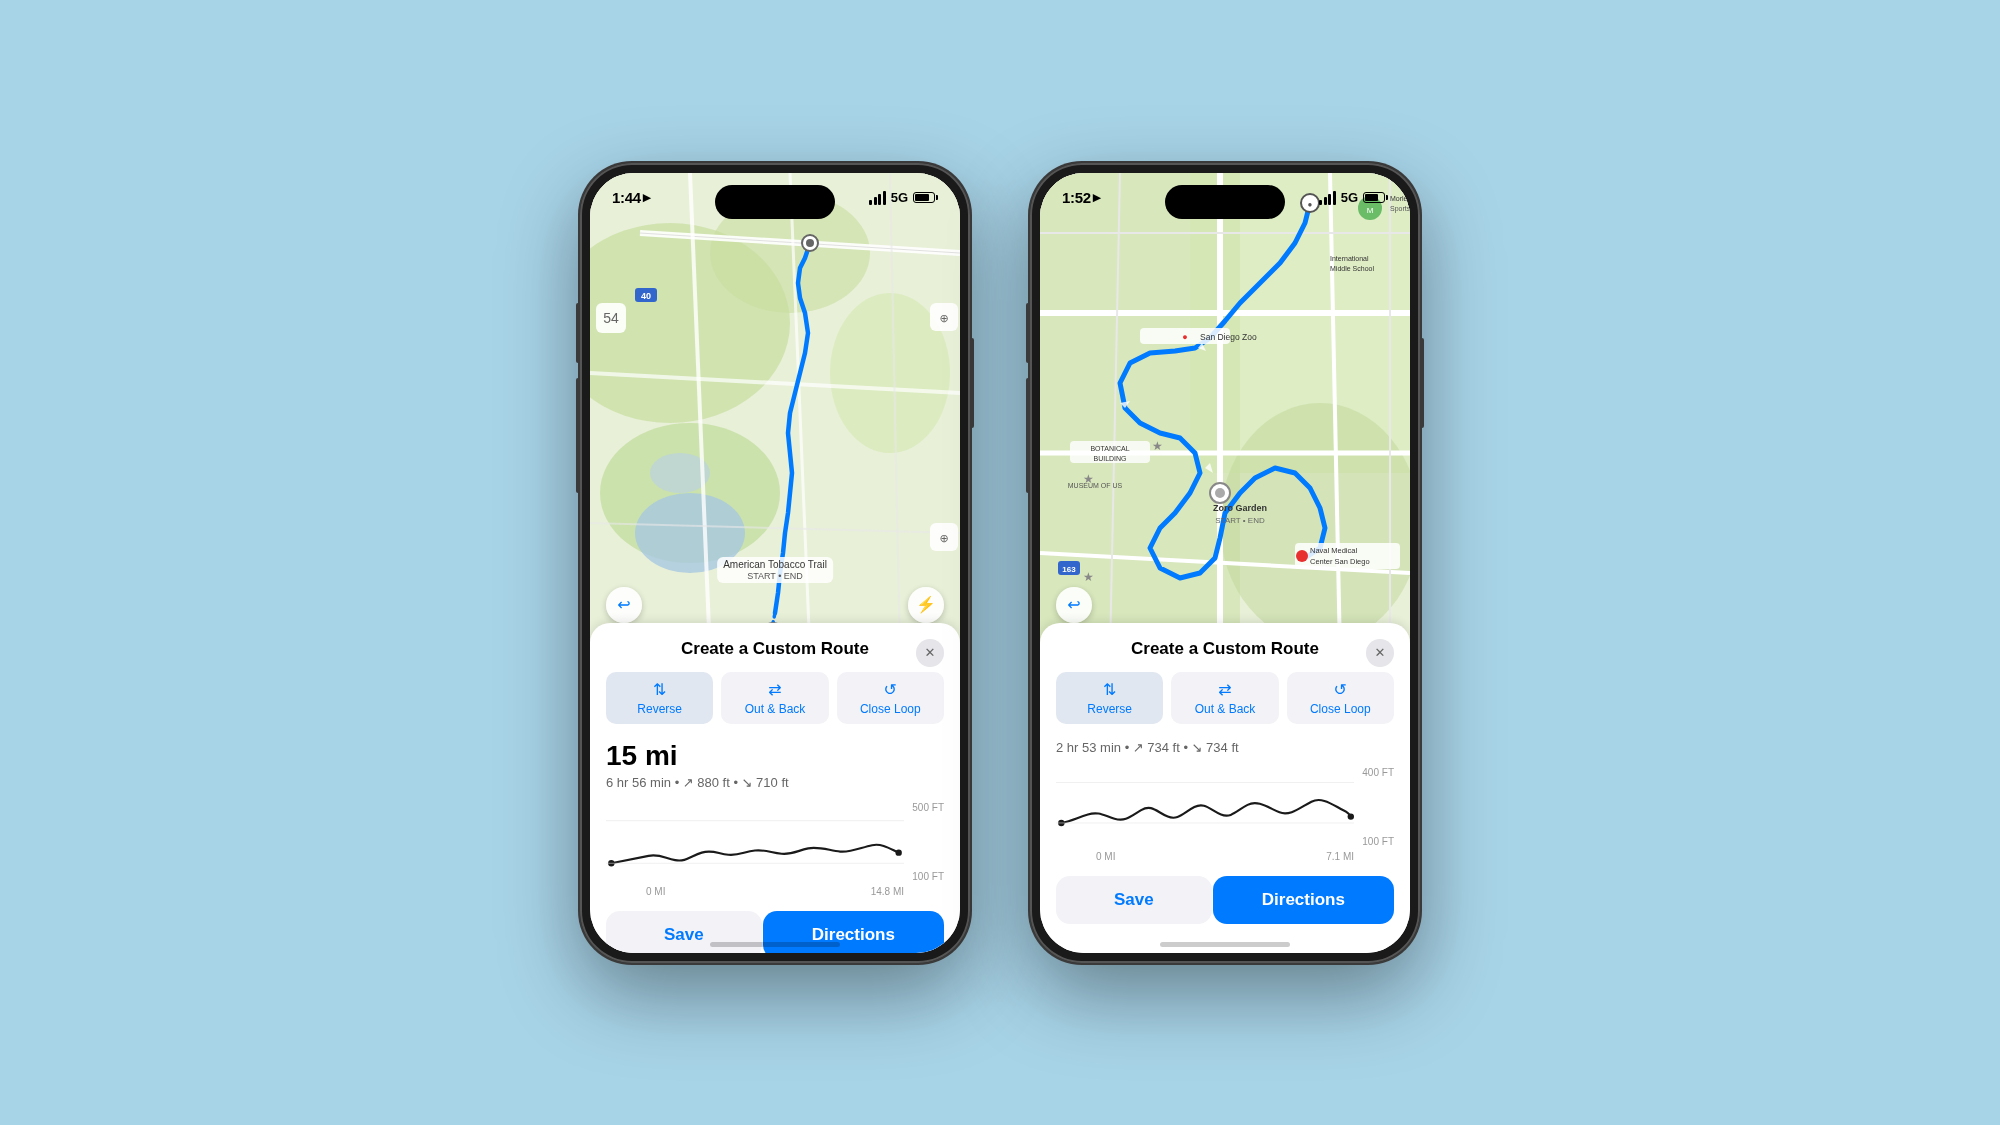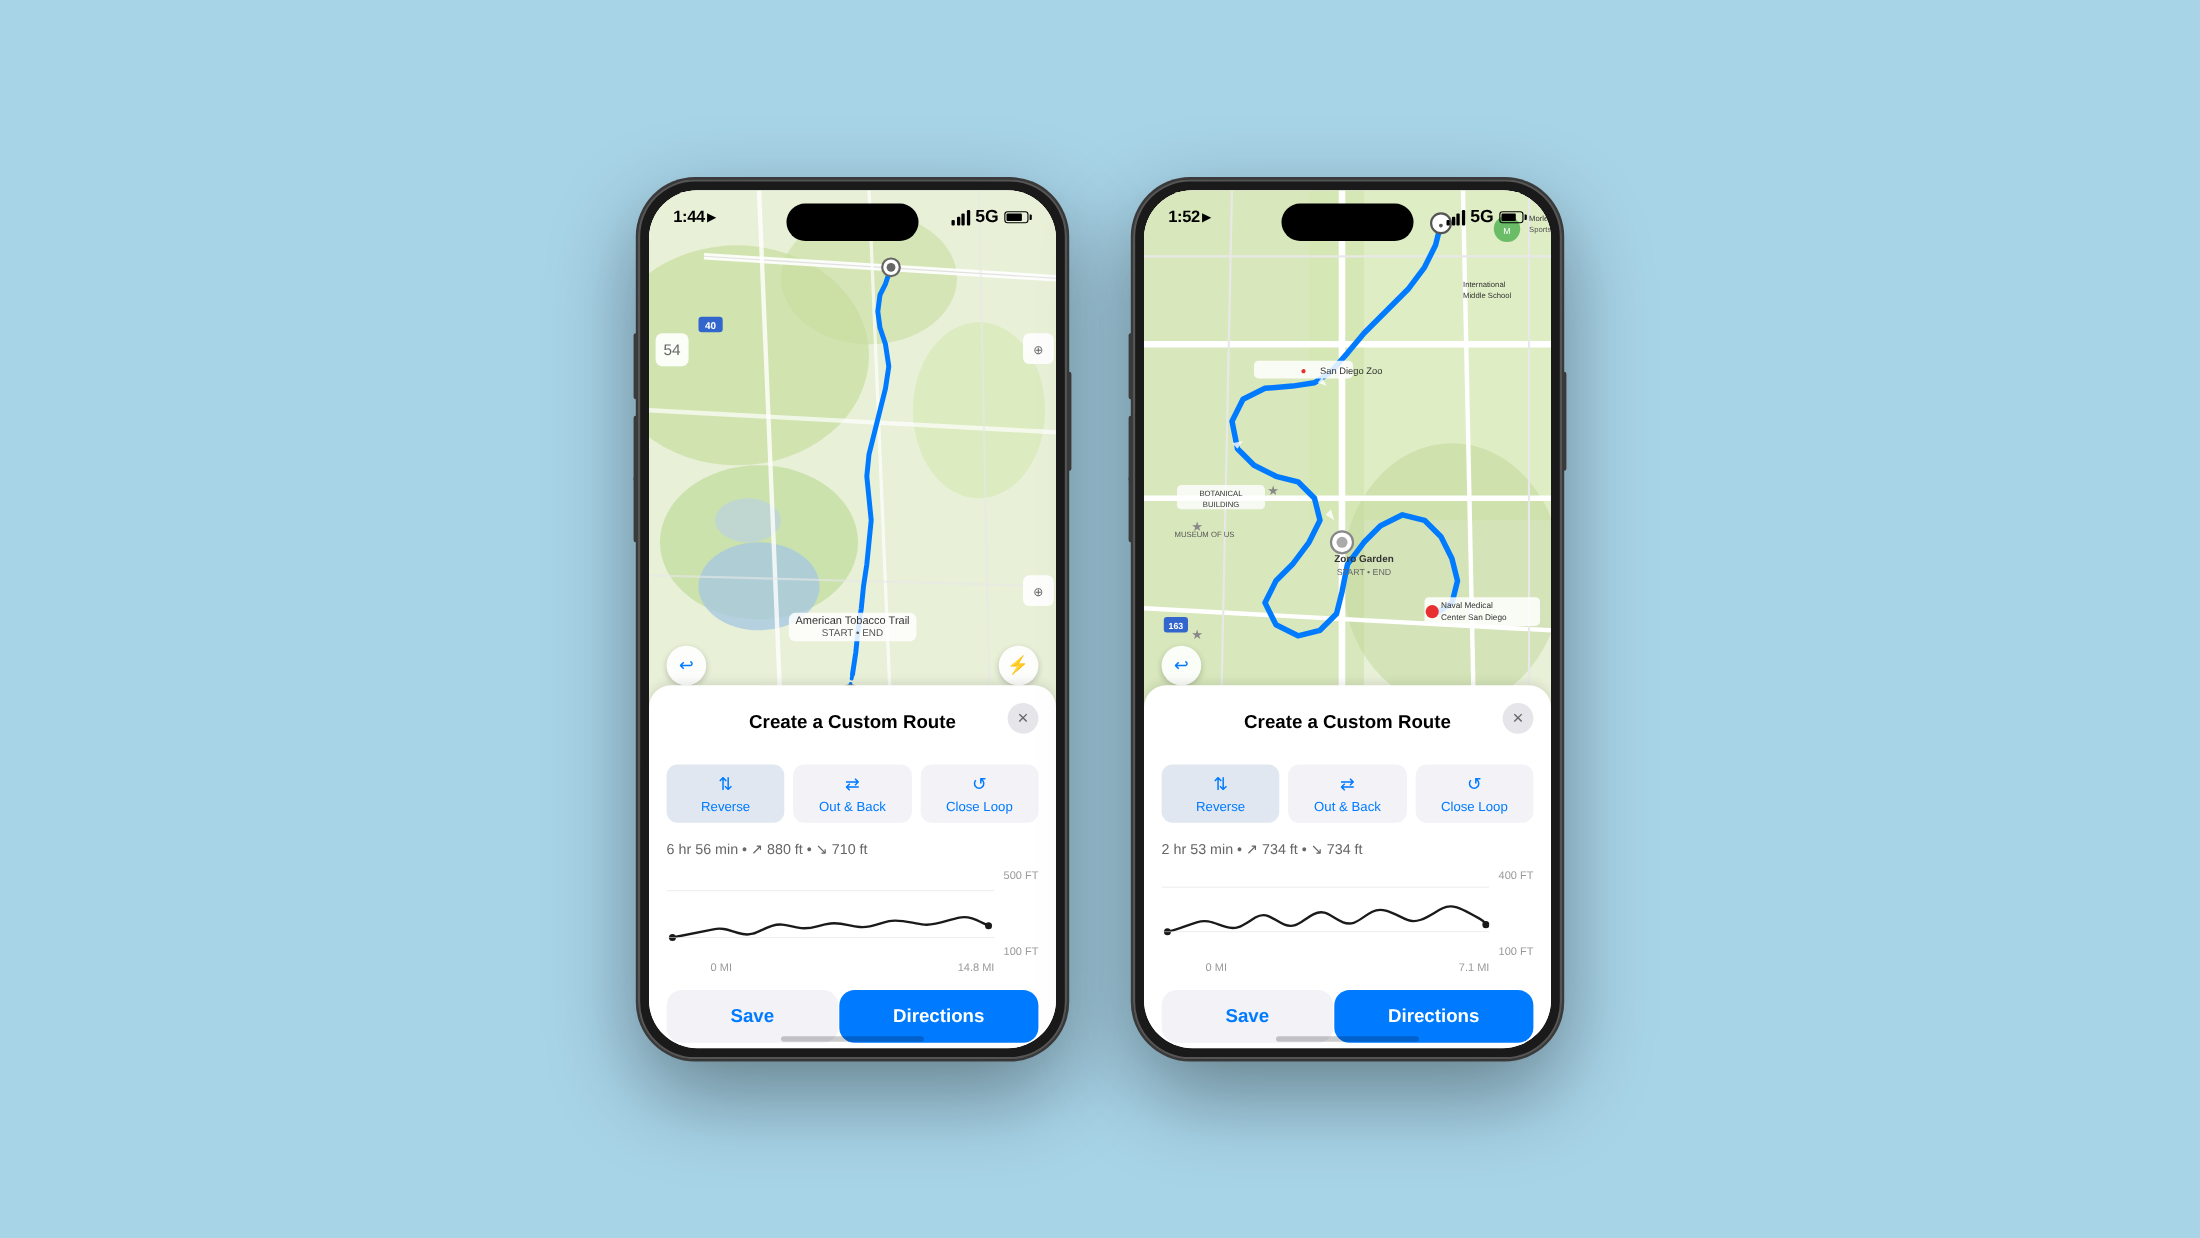--- a/index.html
+++ b/index.html
@@ -100,21 +100,21 @@
       background: #000;
       border-radius: 1px;
       width: 3px;
     }
     .signal-bars span:nth-child(1) { height: 5px; }
     .signal-bars span:nth-child(2) { height: 8px; }
     .signal-bars span:nth-child(3) { height: 11px; }
     .signal-bars span:nth-child(4) { height: 14px; }
 
     .status-5g {
-      font-size: 16px;
+      font-size: 13px;
       font-weight: 700;
       color: #000;
     }
 
     .battery-icon {
       display: flex;
       align-items: center;
       gap: 1px;
     }
     .battery-body {
@@ -180,23 +180,23 @@
       right: 0;
       background: #fff;
       border-radius: 20px 20px 0 0;
       padding: 16px 16px 0;
       box-shadow: 0 -2px 10px rgba(0,0,0,0.1);
       height: 330px;
     }
 
     .panel-header {
       display: flex;
-      align-items: flex-end;
+      align-items: flex-start;
       justify-content: space-between;
-      margin-bottom: 28px;
+      margin-bottom: 5px;
     }
 
     .panel-title {
       font-size: 17px;
       font-weight: 600;
       color: #000;
       flex: 1;
       text-align: center;
     }
 
@@ -490,20 +490,21 @@
         <button class="route-option-btn">
           <span class="route-option-icon">⇄</span>
           <span class="route-option-label">Out &amp; Back</span>
         </button>
         <button class="route-option-btn">
           <span class="route-option-icon">↺</span>
           <span class="route-option-label">Close Loop</span>
         </button>
       </div>
 
+      <div class="distance-label">15 mi</div>
       <div class="route-details">6 hr 56 min • ↗ 880 ft • ↘ 710 ft</div>
 
       <div class="elevation-chart">
         <div class="elevation-labels-right">
           <span class="elev-label">500 FT</span>
           <span class="elev-label"></span>
           <span class="elev-label">100 FT</span>
         </div>
         <div class="chart-area">
           <svg class="chart-svg" viewBox="0 0 280 70" xmlns="http://www.w3.org/2000/svg">

